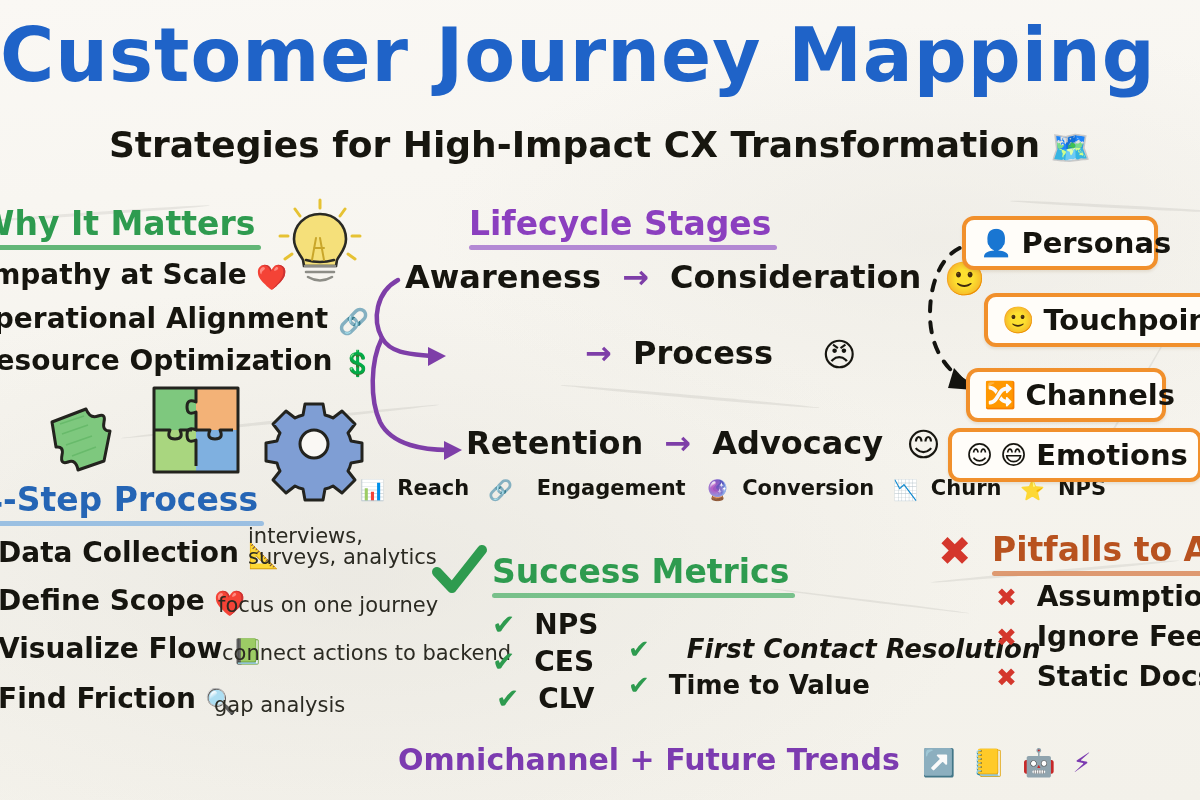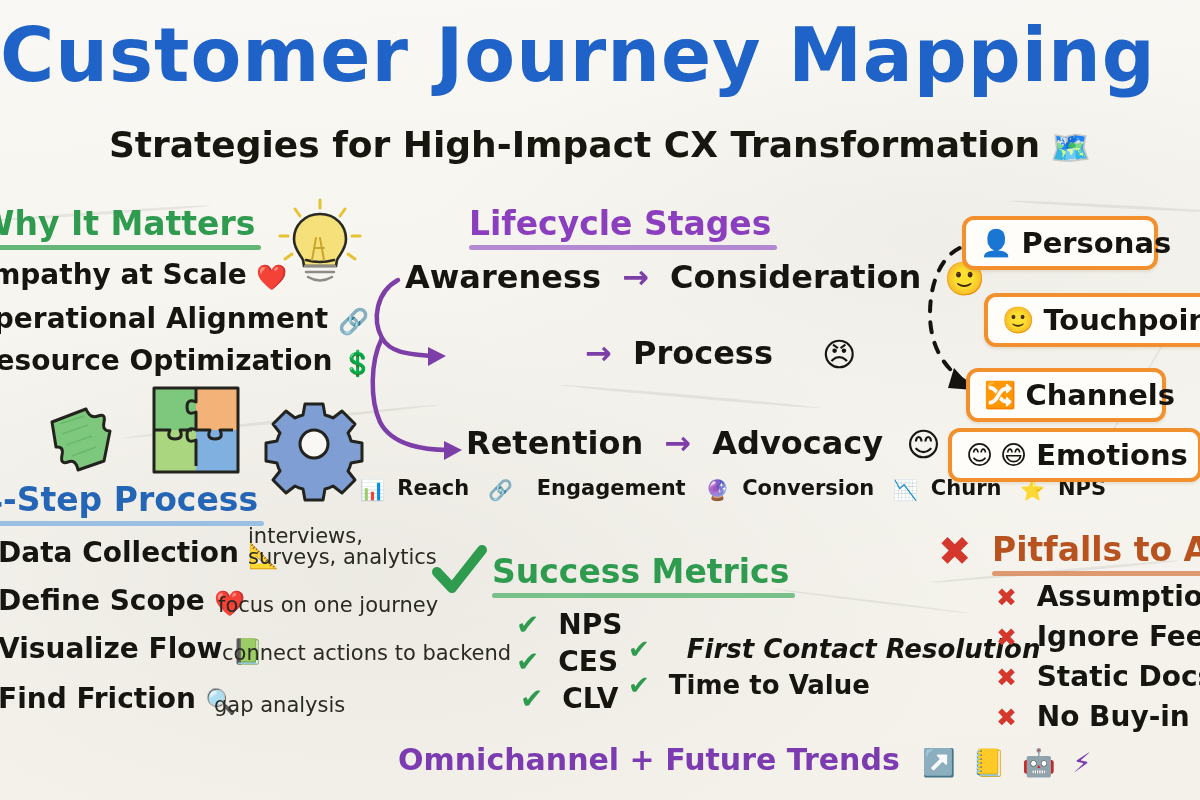--- a/index.html
+++ b/index.html
@@ -261,21 +261,21 @@
 
   <svg style="left:432px; top:546px;" width="56" height="52" viewBox="0 0 56 52">
     <path d="M5 26 L20 42 L50 4" fill="none" stroke="#2e9b4f" stroke-width="10" stroke-linecap="round" stroke-linejoin="round"></path>
   </svg>
 
   <div class="sec-head" style="left:492px; top:552px; color:#2e9b4f;">
     <span>Success Metrics</span>
     <span class="ul" style="background: rgb(99, 185, 122); width: 303px;"></span>
   </div>
 
-  <div style="position:absolute; left:492px; top:608px;margin-left:24px;">
+  <div style="position:absolute; left:492px; top:608px;">
     <div class="item" style="position:relative; left:0; top:0; font-size:28px;">
       <span class="ckg">✔</span>
       <span style="margin-left:9px;">NPS</span>
     </div>
     <div class="item" style="position:relative; left:0; top:0; margin-top:4px; font-size:28px;">
       <span class="ckg">✔</span>
       <span style="margin-left:9px;">CES</span>
     </div>
     <div class="item" style="position:relative; left:0; top:0; margin-top:4px; font-size:28px;text-align:center;">
       <span class="ckg">✔</span>
@@ -327,24 +327,20 @@
     <span class="xr" style="font-size:25px;">✖</span>
     <span style="margin-left:10px;">Assumptions</span>
   </div>
   <div class="item" style="left:996px; top:620px;">
     <span class="xr" style="font-size:25px;">✖</span>
     <span style="margin-left:10px;">Ignore Feedback</span>
   </div>
   <div class="item" style="left:996px; top:660px;">
     <span class="xr" style="font-size:25px;">✖</span>
     <span style="margin-left:10px;">Static Docs</span>
-  </div>
-  <div class="item" style="left:996px; top:700px;">
-    <span class="xr" style="font-size:25px;">✖</span>
-    <span style="margin-left:10px;">No Buy-in</span>
   </div>
 
   <div style="position:absolute; left:398px; top:742px; font-size:30px; font-weight:700; color:#7c3bb0; white-space:nowrap;">
     <span>Omnichannel + Future Trends</span>
     <span class="em" style="font-size:27px; margin-left:12px;">↗️</span>
     <span class="em" style="font-size:27px; margin-left:6px;">📒</span>
     <span class="em" style="font-size:27px; margin-left:6px;">🤖</span>
     <span class="em" style="font-size:27px; margin-left:6px;">⚡</span>
   </div>
 

